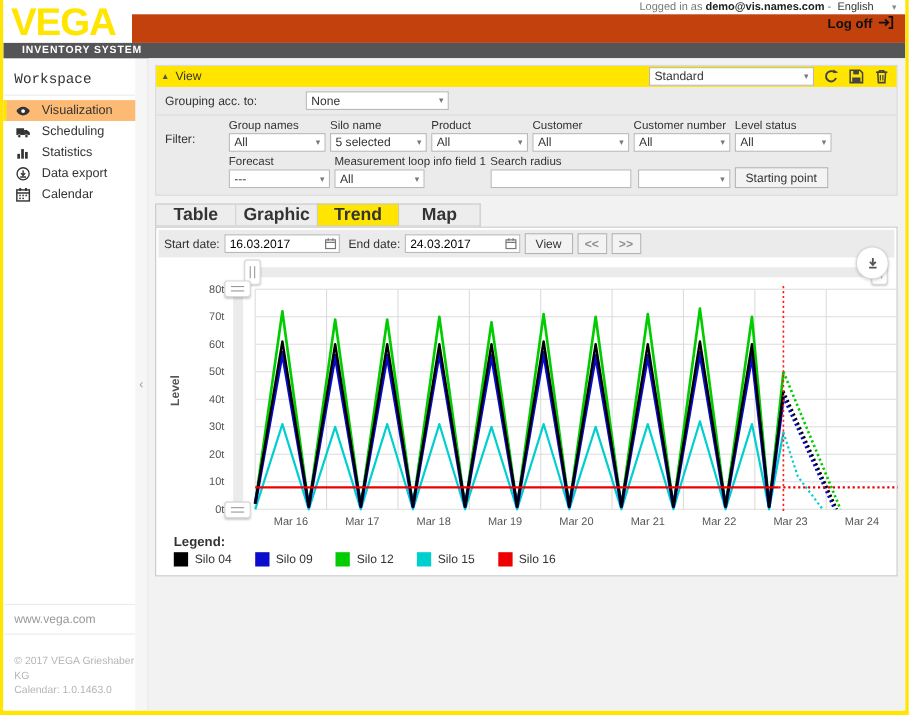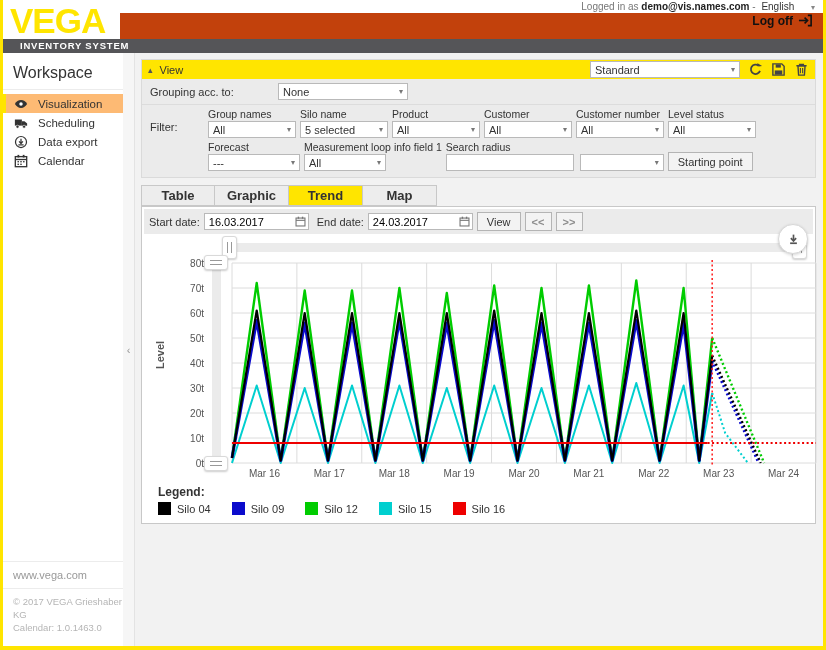--- a/index.html
+++ b/index.html
@@ -16,30 +16,30 @@
   .hdr-login b { color:#222; }
   .hdr-login .lang { color:#333; margin-left:3px; }
   .hdr-login .chev { color:#888; font-size:8px; margin-left:14px; }
   .hdr-yellow { position:absolute; left:117px; right:0; top:13px; height:26px; background:#c2410c; display:flex; align-items:flex-start; justify-content:flex-end; padding-right:10px; }
   .logoff { display:flex; align-items:center; gap:5px; font-weight:bold; font-size:12px; color:#111; cursor:pointer; }
   .logo { position:absolute; left:7px; top:1px; font-size:35px; font-weight:900; letter-spacing:-1px; color:#ffe500; font-style:normal; }
   .hdr-dark { position:absolute; left:0; right:0; bottom:0; height:14px; background:#555558; color:#fff; font-size:9.5px; font-weight:bold; letter-spacing:.8px; line-height:14px; padding-left:17px;margin-top:28px; }
   
   .bodyrow { display:flex; height:593px; }
   .sidebar { width:120px; background:#fff; display:flex; flex-direction:column; }
-  .ws-title { font-size:16px; color:#333; padding:11px 0 7px 10px; border-bottom:1px solid #ececec; }
+  .ws-title { font-size:13px; color:#333; padding:11px 0 7px 10px; border-bottom:1px solid #ececec;font-family:Liberation Mono, monospace; }
   .menu { margin-top:4px; }
   .mi { display:flex; align-items:center; height:19px; cursor:pointer; position:relative; }
   .mi svg { width:14px; height:14px; margin-left:11px; flex:none; }
   .mi span { margin-left:10px; font-size:11.5px; }
   .mi.active { background:#fdba74; }
   .mi.active::before { content:""; position:absolute; left:0; top:0; bottom:0; width:3px; background:#ffe500; }
   .side-foot { margin-top:auto; }
   .side-foot .lnk { border-top:1px solid #ececec; border-bottom:1px solid #ececec; padding:7px 0 7px 10px; color:#999; font-size:11px; cursor:pointer; }
-  .side-foot .cpy { padding:6px 0 12px 10px; color:#b5b5b5; font-size:9.5px; line-height:13px; }
+  .side-foot .cpy { padding:6px 0 12px 10px; color:#b5b5b5; font-size:9.5px; line-height:13px;margin-top:12px; }
   .collapse-strip { width:12px; background:#f6f6f6; border-right:1px solid #e3e3e3; display:flex; align-items:center; justify-content:center; }
   .collapse-strip .ch { color:#999; font-size:11px; cursor:pointer; }
   .main { flex:1; background:#f2f2f2; padding:6px 7px 0 6px; position:relative; }
   
   .vp { border:1px solid #dadada; background:#ebebeb; }
   .vp-head { height:19px; background:#ffe500; display:flex; align-items:center; padding:0 6px; }
   .vp-head .tri { font-size:9px; color:#555; margin-right:7px; }
   .vp-head .ttl { font-size:11px; color:#333; }
   .vp-head .right { margin-left:auto; display:flex; align-items:center; gap:8px; }
   .vp-head .right svg { width:15px; height:15px; cursor:pointer; }
@@ -55,21 +55,21 @@
   .fcol .clbl { font-size:10.5px; line-height:13px; white-space:nowrap; }
   .fcol .sel { width:88px; }
   .row3 { display:flex; padding:1px 8px 6px 66px; align-items:flex-end; }
   .row3 .fcol .sel { width:92px; }
   .row3 .mli .sel { width:82px; }
   .row3 .sr input { width:128px; height:17px; border:1px solid #b9b9b9; font-size:11px; padding:0 4px; }
   .row3 .xsel { width:84px; margin:0 4px 0 2px; }
   .btn { height:19px; border:1px solid #b4b4b4; background:#f3f3f3; font-size:11px; color:#333; padding:0 9px; display:inline-flex; align-items:center; cursor:pointer; font-family:inherit; }
   
   .tabs { display:flex; margin-top:7px; height:21px; }
-  .tab { width:74px; border:1px solid #c8c8c8; border-left-width:0; background:#ededed; font-weight:bold; font-size:13px; text-align:center; line-height:19px; cursor:pointer; }
+  .tab { width:74px; border:1px solid #c8c8c8; border-left-width:0; background:#ededed; font-weight:bold; font-size:16px; text-align:center; line-height:19px; cursor:pointer; }
   .tab:first-child { border-left-width:1px; }
   .tab.active { background:#ffe500; }
   
   .panel { border:1px solid #c8c8c8; background:#fff; position:relative; padding-bottom:4px; }
   .datebar { margin:2px; height:25px; background:#ebebeb; display:flex; align-items:center; padding-left:5px; gap:4px; }
   .datebar .dlbl { font-size:11px; color:#333; }
   .dwrap { position:relative; }
   .dwrap input { width:105px; height:17px; border:1px solid #b9b9b9; font-size:11px; padding:0 18px 0 4px; font-family:inherit; }
   .dwrap svg { position:absolute; right:3px; top:3px; width:11px; height:11px; }
   .navbtn { width:27px; justify-content:center; color:#8d8d8d; font-weight:bold; }
@@ -132,20 +132,28 @@
         <span>Visualization</span>
       </div>
       <div class="mi">
         <svg viewBox="0 0 16 16">
             <path d="M1 4h8v7H1z" fill="#333"></path>
             <path d="M9 6h3l3 2.5V11H9z" fill="#333"></path>
             <circle cx="4" cy="12.2" r="1.7" fill="#333" stroke="#fff" stroke-width=".6"></circle>
             <circle cx="11.5" cy="12.2" r="1.7" fill="#333" stroke="#fff" stroke-width=".6"></circle>
           </svg>
         <span>Scheduling</span>
+      </div>
+      <div class="mi">
+        <svg viewBox="0 0 16 16">
+            <rect x="2" y="9" width="2.8" height="5" fill="#333"></rect>
+            <rect x="6" y="4" width="2.8" height="10" fill="#333"></rect>
+            <rect x="10" y="7" width="2.8" height="7" fill="#333"></rect>
+          </svg>
+        <span>Statistics</span>
       </div>
       <div class="mi">
         <svg viewBox="0 0 16 16">
             <circle cx="8" cy="8" r="6.3" fill="none" stroke="#333" stroke-width="1.4"></circle>
             <path d="M8 4.3v4.5M5.8 7.3L8 9.8l2.2-2.5" stroke="#333" stroke-width="1.4" fill="none"></path>
             <path d="M5 11.3h6" stroke="#333" stroke-width="1.4"></path>
           </svg>
         <span>Data export</span>
       </div>
       <div class="mi">

